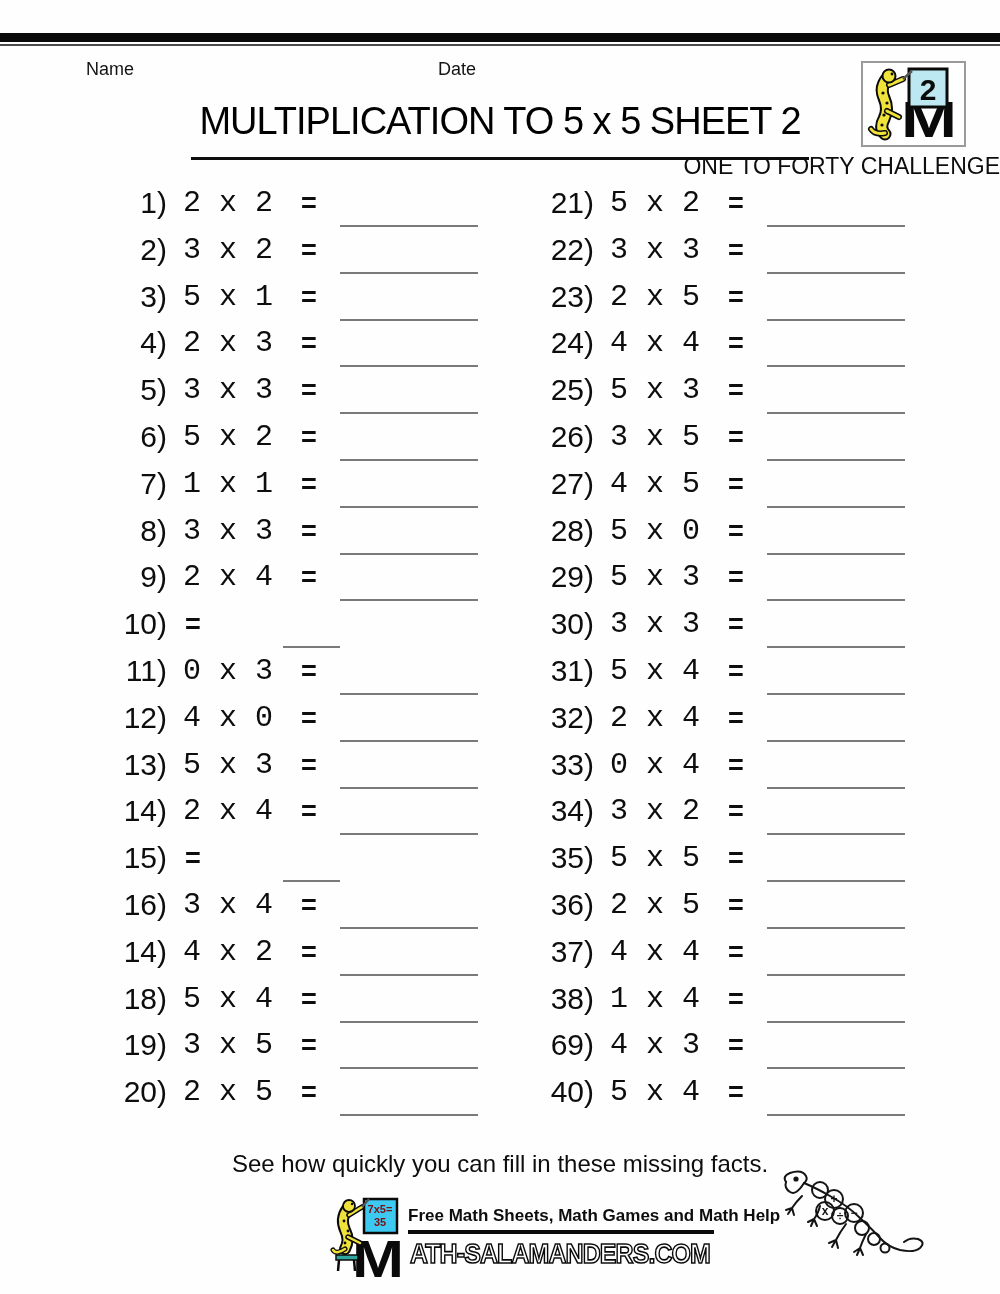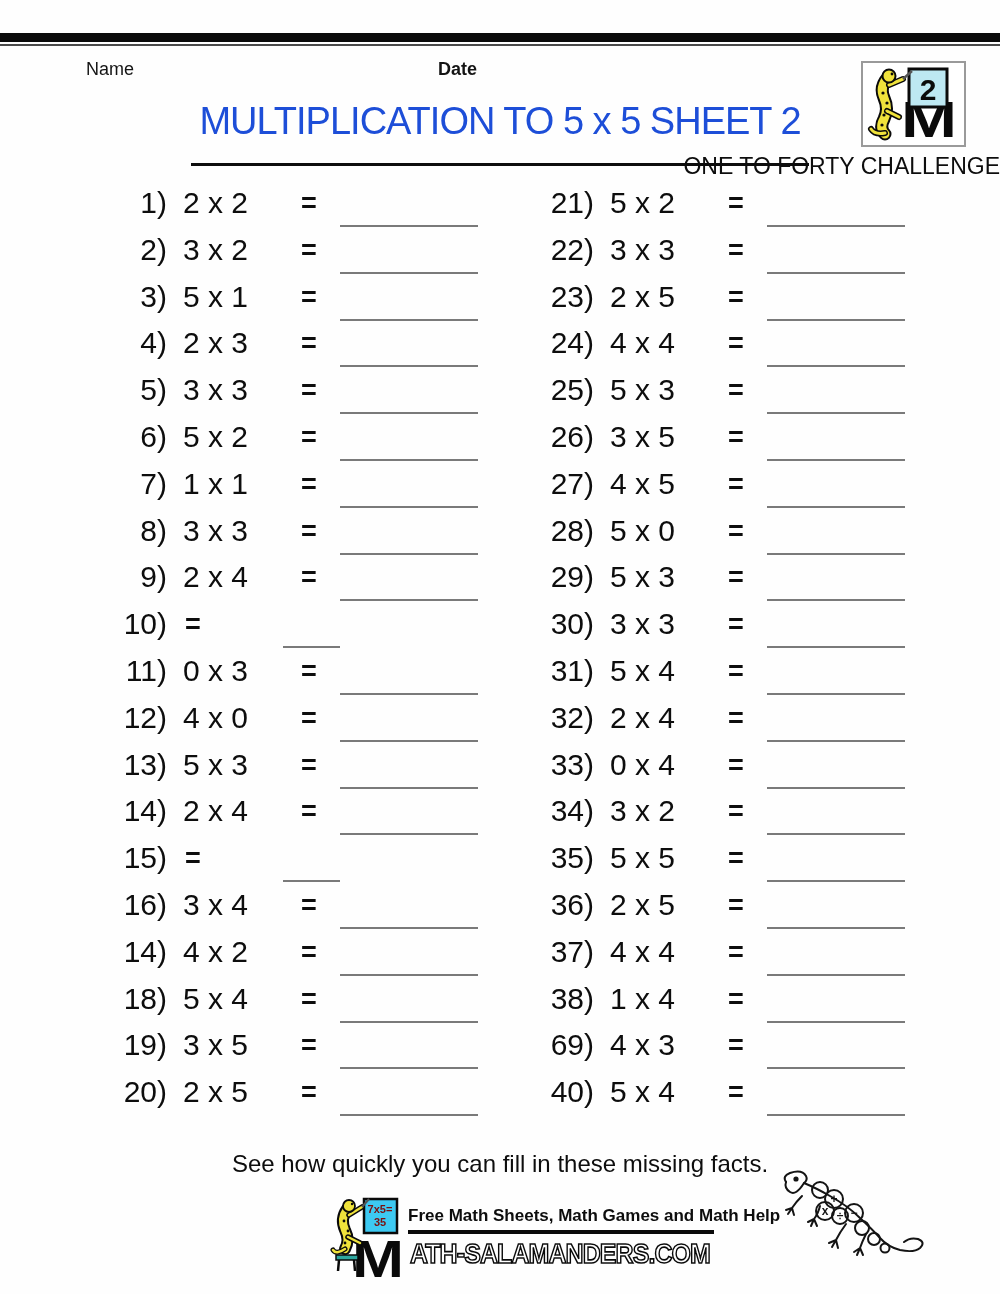--- a/index.html
+++ b/index.html
@@ -3,38 +3,38 @@
 <meta charset="utf-8">
 <style>
   html,body{margin:0;padding:0;background:#fff;}
   #page{position:relative;width:1000px;height:1294px;background:#fefefe;overflow:hidden;
         font-family:"Liberation Sans",sans-serif;color:#111;}
   
   #topbar{position:absolute;left:0;top:33px;width:1000px;height:9px;background:#0a0a0a;}
   #topbar2{position:absolute;left:0;top:44px;width:1000px;height:2px;background:#4a4a4a;}
   .hdr-label{position:absolute;top:59px;font-size:18px;color:#141414;margin-left:26px;}
   #name-label{left:60px;}
-  #date-label{left:412px;font-weight:bold;}
+  #date-label{left:412px;}
   
   #logo-box{position:absolute;left:861px;top:61px;width:101px;height:82px;background:#fff;
             border:2px solid #9a9a9a;}
   
   #title-wrap{position:absolute;left:0;top:100px;width:1000px;text-align:center;}
-  #title{display:inline-block;font-size:38px;letter-spacing:-1px;color:#1d4ed8;
-         border-bottom:3px solid #0d0d0d;padding:0 8px 20px 8px;white-space:nowrap;}
+  #title{display:inline-block;font-size:38px;letter-spacing:-1px;color:#000000;
+         border-bottom:3px solid #0d0d0d;padding:0 8px 14px 8px;white-space:nowrap;}
   #subtitle-wrap{position:absolute;left:0;top:153px;width:1000px;text-align:right;}
   #subtitle{font-size:23px;color:#0d0d0d;letter-spacing:0px;}
   
   .pcol{position:absolute;top:180px;}
   #pcol-left{left:100px;}
   #pcol-right{left:527px;}
   .prow{display:grid;grid-template-columns:67px 116px 57px 138px;height:46.8px;
         line-height:46.8px;font-size:30px;color:#0d0d0d;}
   .pnum{text-align:right;}
-  .pexpr{padding-left:16px;}
+  .pexpr{padding-left:16px;font-family:Liberation Mono, monospace;}
   .peq{padding-left:18px;font-weight:700;font-size:27px;}
   .pans{position:relative;}
   .ansline{display:block;height:45px;border-bottom:2px solid #7a7a7a;}
   
   #footer-msg{position:absolute;left:0;top:1150px;width:1000px;text-align:center;
               font-size:24px;color:#0d0d0d;}
   #footer-logo{position:absolute;left:328px;top:1193px;display:flex;align-items:flex-start;}
   #mini-logo{width:78px;height:88px;}
   #footer-col{margin-left:2px;width:306px;}
   #tagline{font-size:17px;font-weight:700;text-align:center;color:#0d0d0d;

